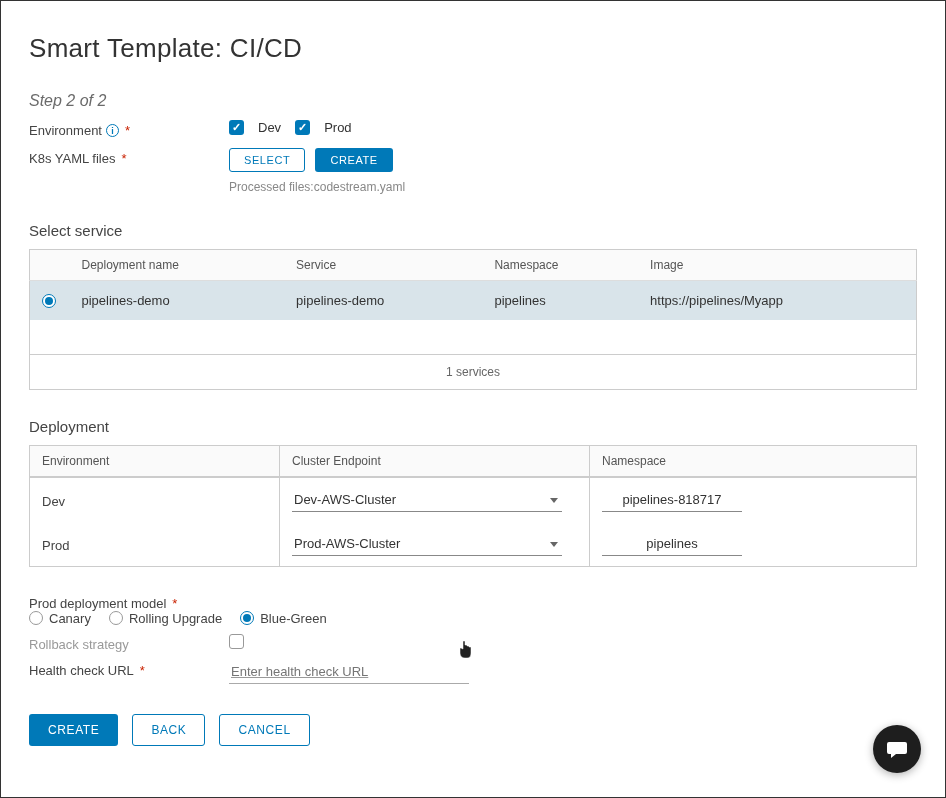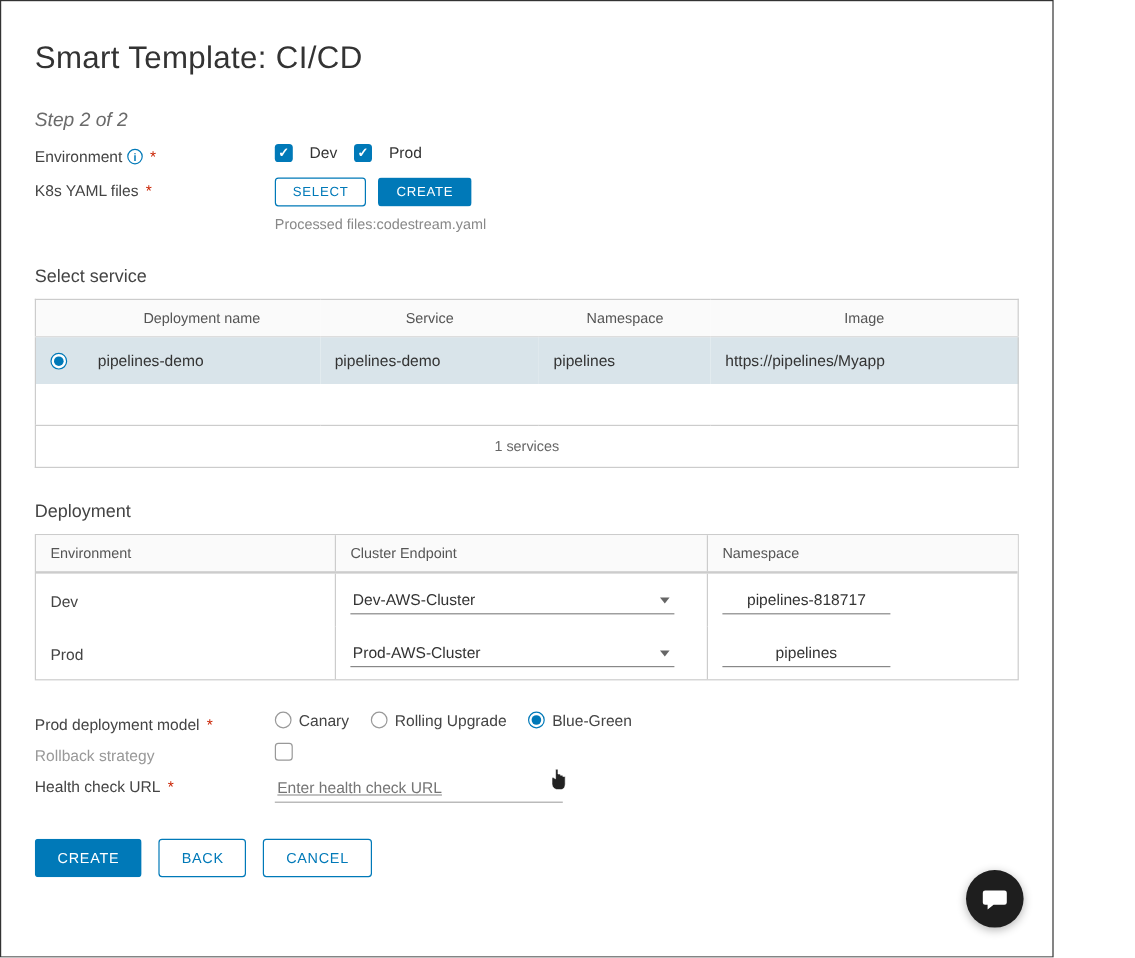--- a/index.html
+++ b/index.html
@@ -7,21 +7,21 @@
   body {
     font-family: "Segoe UI", "Helvetica Neue", Arial, sans-serif;
     font-size: 13px;
     color: #333;
     background: #fff;
     width: 946px;
     height: 798px;
   }
   .app-frame {
     border: 1px solid #333;
-    width: 878px;
+    width: 946px;
     height: 798px;
     padding: 32px 28px 24px 28px;
     position: relative;
   }
   .page-title {
     font-size: 26px;
     font-weight: 300;
     color: #333;
     margin: 0 0 28px 0;
     letter-spacing: 0.3px;
@@ -100,21 +100,21 @@
   .tbl {
     border:1px solid #ccc;
     width:100%;
     border-collapse:collapse;
   }
   .tbl th {
     background:#fafafa;
     font-weight:400;
     color:#555;
     font-size:12px;
-    text-align:center;
+    text-align:left;
     padding:8px 12px;
     border-bottom:1px solid #ddd;
   }
   .tbl td {
     padding:12px 12px;
     font-size:13px;
     color:#333;
   }
   .tbl tr.selected td { background:#d9e4ea; }
   .radio {
@@ -270,21 +270,21 @@
         <div class="select-wrap">
           <div class="select-field">Prod-AWS-Cluster</div>
         </div>
       </div>
       <div class="dep-col-ns">
         <input class="text-field" value="pipelines" style="">
       </div>
     </div>
   </div>
 
-  <div class="form-row" style="margin-top:26px;">
+  <div class="form-row" style="margin-top:26px;flex-direction:column;">
     <div class="form-label">
       <span>Prod deployment model</span>
         <span class="required">*</span>
     </div>
     <div class="radio-row">
       <div class="radio-item">
         <span class="radio off"></span>
         <span>Canary</span>
       </div>
       <div class="radio-item">

